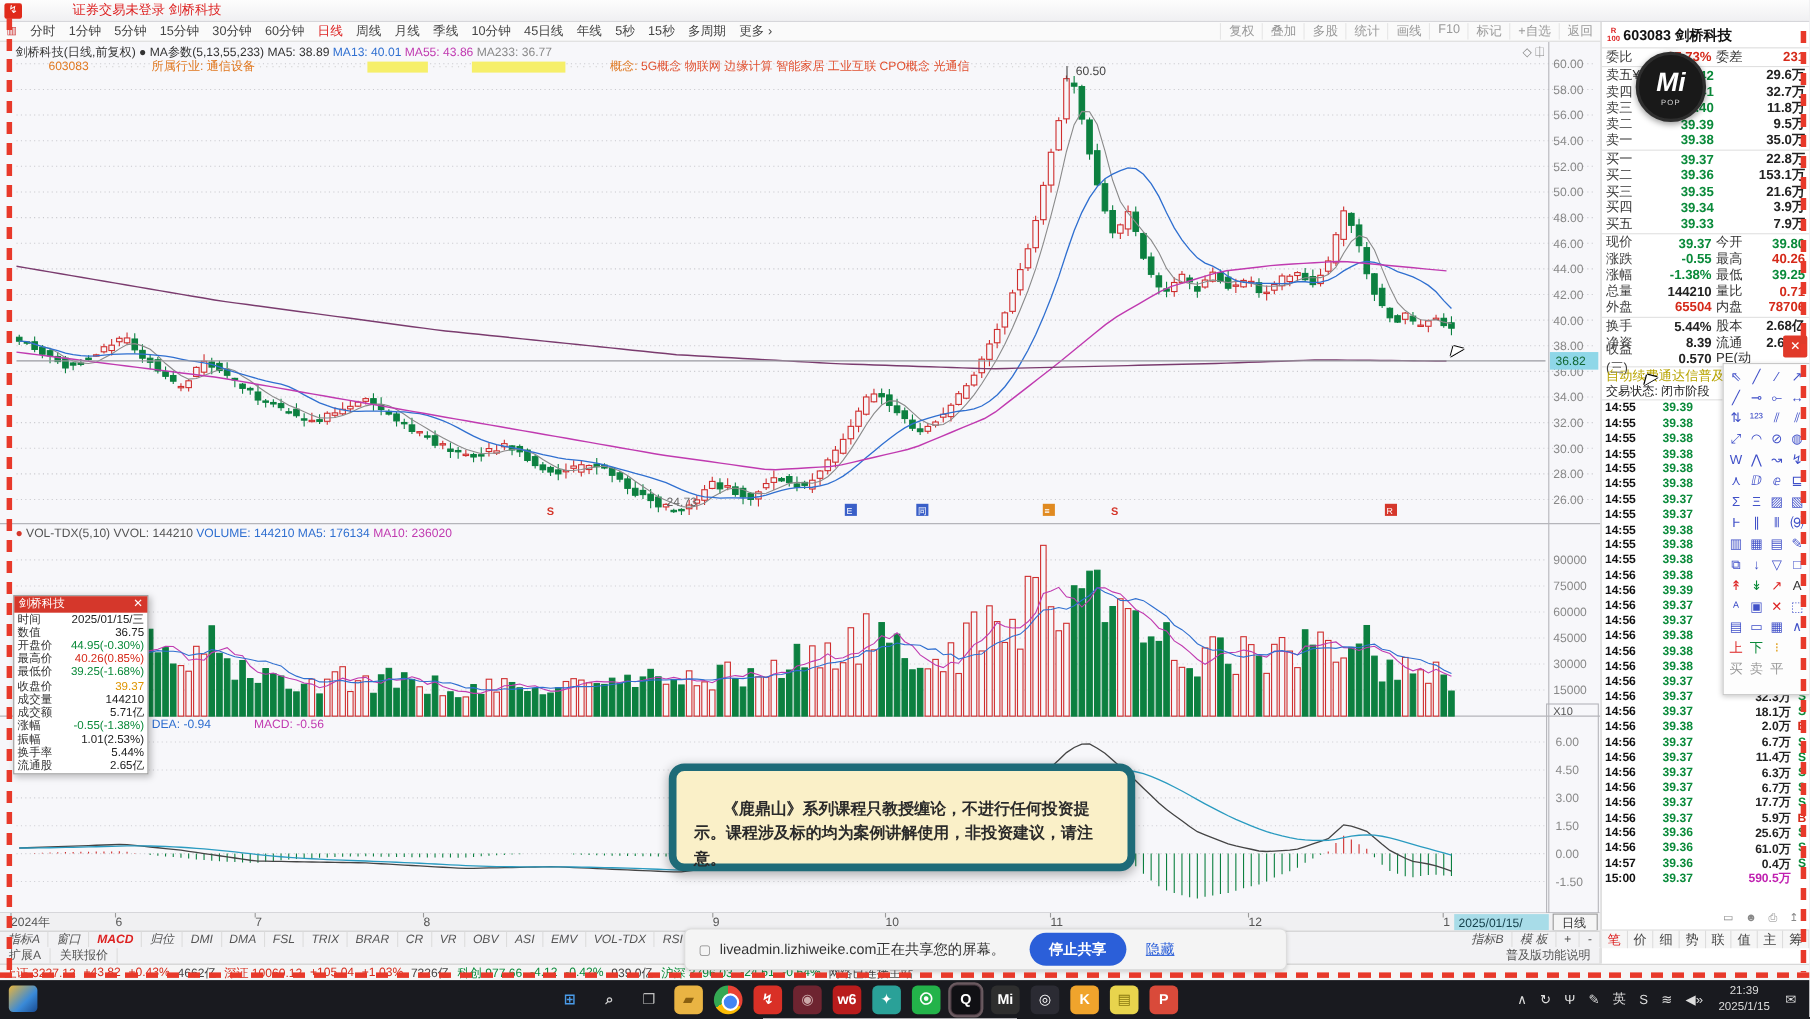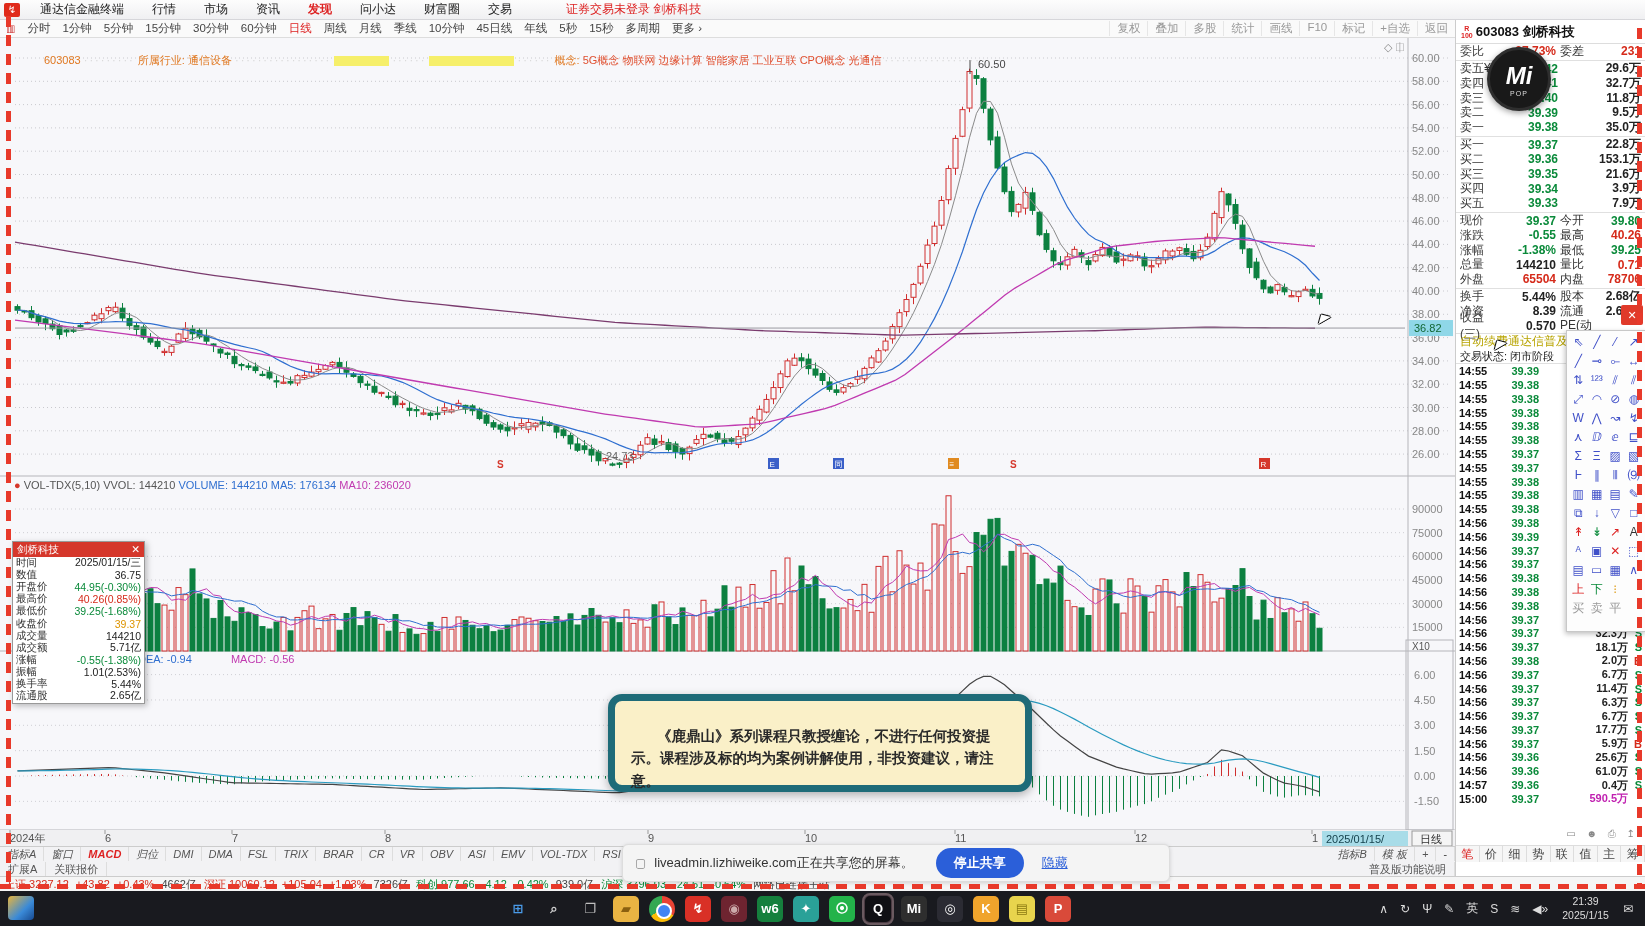--- a/index.html
+++ b/index.html
@@ -91,21 +91,21 @@
 
   
   .drawtb { position:absolute; left:1566px; top:330px; width:80px; height:302px; background:#fdfdfd;
     border:1px solid #c8c8c8; box-shadow:-1px 2px 5px rgba(0,0,0,.25); z-index:36; }
   .drawtb .close { position:absolute; right:2px; top:-26px; width:22px; height:20px; background:#e03a2a;
     color:#fff; text-align:center; line-height:20px; font-size:11px; border-radius:2px; }
   .dt-grid { display:grid; grid-template-columns:repeat(4,1fr); padding:2px; }
   .dt-ico { height:19px; text-align:center; font-size:12px; line-height:19px; color:#4050c8; }
 
   
-  .tooltip { position:absolute; left:12px; top:541px; width:133px; height:163px; background:#fff;
+  .tooltip { position:absolute; left:12px; top:541px; width:123px; height:163px; background:#fff;
     border:1px solid #999; z-index:30; box-shadow:2px 2px 6px rgba(0,0,0,.25); }
   .tt-head { height:15px; background:#d5372b; color:#fff; font-size:10.5px; line-height:15px;
     padding:0 4px; display:flex; }
   .tt-x { margin-left:auto; }
   .tt-row { display:flex; height:12.1px; font-size:10.5px; align-items:center; padding:0 3px; }
   .tt-row .l { color:#333; width:44px; }
   .tt-row .v { flex:1; text-align:right; color:#222; }
   .org { color:#dd9400 !important; }
 
   
@@ -166,30 +166,20 @@
   .cursor { position:absolute; z-index:70; color:#fff; font-size:13px;
     text-shadow:-1px 0 #000,1px 0 #000,0 -1px #000,0 1px #000; transform:rotate(15deg); }
 </style>
 </head>
 <body>
 
 <div id="app">
 
   <div class="titlebar">
     <div class="tb-logo">↯</div>
-    <nav id="mainmenu" style="display:flex">
-        <span class="menu-item">通达信金融终端</span>
-        <span class="menu-item">行情</span>
-        <span class="menu-item">市场</span>
-        <span class="menu-item">资讯</span>
-        <span class="menu-item active">发现</span>
-        <span class="menu-item">问小达</span>
-        <span class="menu-item">财富圈</span>
-        <span class="menu-item">交易</span>
-      </nav>
     <div class="login-notice">证券交易未登录 剑桥科技</div>
   </div>
 
   <div class="toolbar2">
     <span class="tb2-ico">▥</span>
     <div id="periods" style="display:flex">
         <span class="period">分时</span>
         <span class="period">1分钟</span>
         <span class="period">5分钟</span>
         <span class="period">15分钟</span>
@@ -1071,20 +1061,29 @@
           <text x="769.5" y="429" font-size="8" fill="#fff">E</text>
           <rect x="833" y="420" width="11" height="11" fill="#3a5fc8"></rect>
           <text x="834.5" y="429" font-size="8" fill="#fff">同</text>
           <rect x="948" y="420" width="11" height="11" fill="#e08a20"></rect>
           <text x="949.5" y="429" font-size="8" fill="#fff">≡</text>
           <text x="1010" y="430" font-size="10" fill="#d5372b" font-weight="bold">S</text>
           <rect x="1259" y="420" width="11" height="11" fill="#d5372b"></rect>
           <text x="1260.5" y="429" font-size="8" fill="#fff">R</text>
         </svg>
       </div>
+    <div class="info1">
+      <span>剑桥科技(日线,前复权)</span>
+      <span>●</span>
+      <span>MA参数(5,13,55,233)</span>
+      <span>MA5: 38.89</span>
+      <span class="b13">MA13: 40.01</span>
+      <span class="b55">MA55: 43.86</span>
+      <span class="b233">MA233: 36.77</span>
+    </div>
     <div class="info2">
       <span>603083</span>
       <span class="dots">·········</span>
       <span>所属行业:</span>
       <span>通信设备</span>
       <span class="dots">·················</span>
       <span class="hl" style="width:55px"></span>
       <span class="dots">······</span>
       <span class="hl" style="width:85px"></span>
       <span class="dots">······</span>
@@ -1633,21 +1632,21 @@
   <div class="taskbar">
     <div class="tb-widget"></div>
     <div class="task-center" id="taskcenter">
         <div class="tk-ico" style="color: rgb(74, 155, 232);">⊞</div>
         <div class="tk-ico" style="color: rgb(207, 207, 207);">⌕</div>
         <div class="tk-ico" style="color: rgb(191, 191, 191);">❐</div>
         <div class="tk-ico" style="background: rgb(233, 180, 67); color: rgb(138, 96, 16);">▰</div>
         <div class="tk-ico chrome-ico" style="color: rgb(255, 255, 255);"></div>
         <div class="tk-ico" style="background: rgb(217, 48, 38); color: rgb(255, 255, 255);">↯</div>
         <div class="tk-ico" style="background: rgb(110, 36, 48); color: rgb(204, 170, 170);">◉</div>
-        <div class="tk-ico" style="background: #15803d; color: rgb(255, 255, 255);">w6</div>
+        <div class="tk-ico" style="background: #b91c1c; color: rgb(255, 255, 255);">w6</div>
         <div class="tk-ico" style="background: rgb(42, 161, 152); color: rgb(255, 255, 255);">✦</div>
         <div class="tk-ico" style="background: rgb(35, 179, 74); color: rgb(255, 255, 255);">⦿</div>
         <div style="width: 30px; height: 30px; border-radius: 6px; background: rgb(74, 58, 66); display: flex; align-items: center; justify-content: center; margin: 0px 3px;">
           <div class="tk-ico slot" style="background: rgb(16, 16, 20); color: rgb(255, 255, 255); margin: 0px;">Q</div>
         </div>
         <div class="tk-ico" style="background: rgb(46, 46, 46); color: rgb(255, 255, 255);">Mi</div>
         <div class="tk-ico" style="background: rgb(43, 43, 51); color: rgb(255, 255, 255);">◎</div>
         <div class="tk-ico" style="background: rgb(240, 164, 44); color: rgb(255, 255, 255);">K</div>
         <div class="tk-ico" style="background: rgb(232, 212, 77); color: rgb(138, 122, 16);">▤</div>
         <div class="tk-ico" style="background: rgb(217, 74, 58); color: rgb(255, 255, 255);">P</div>

